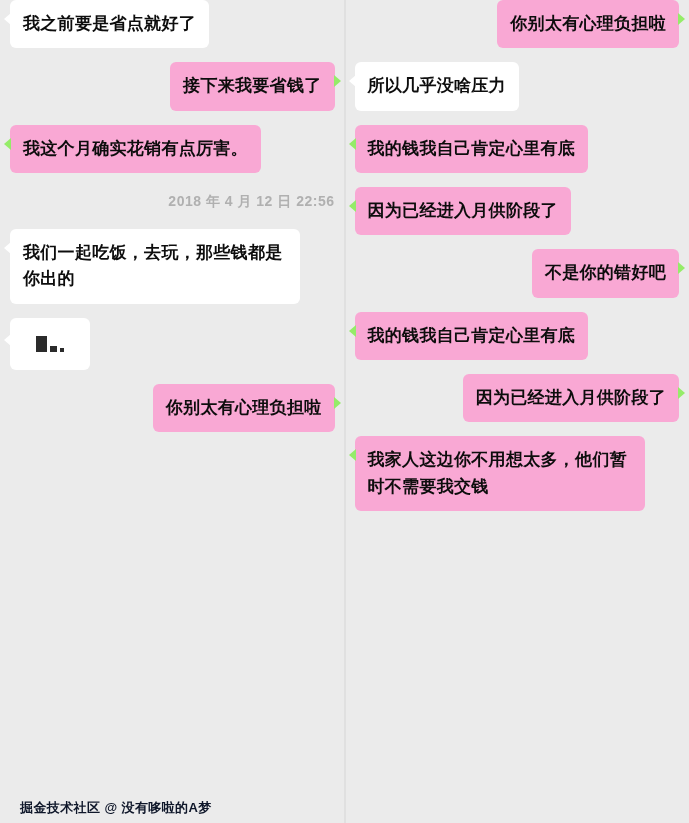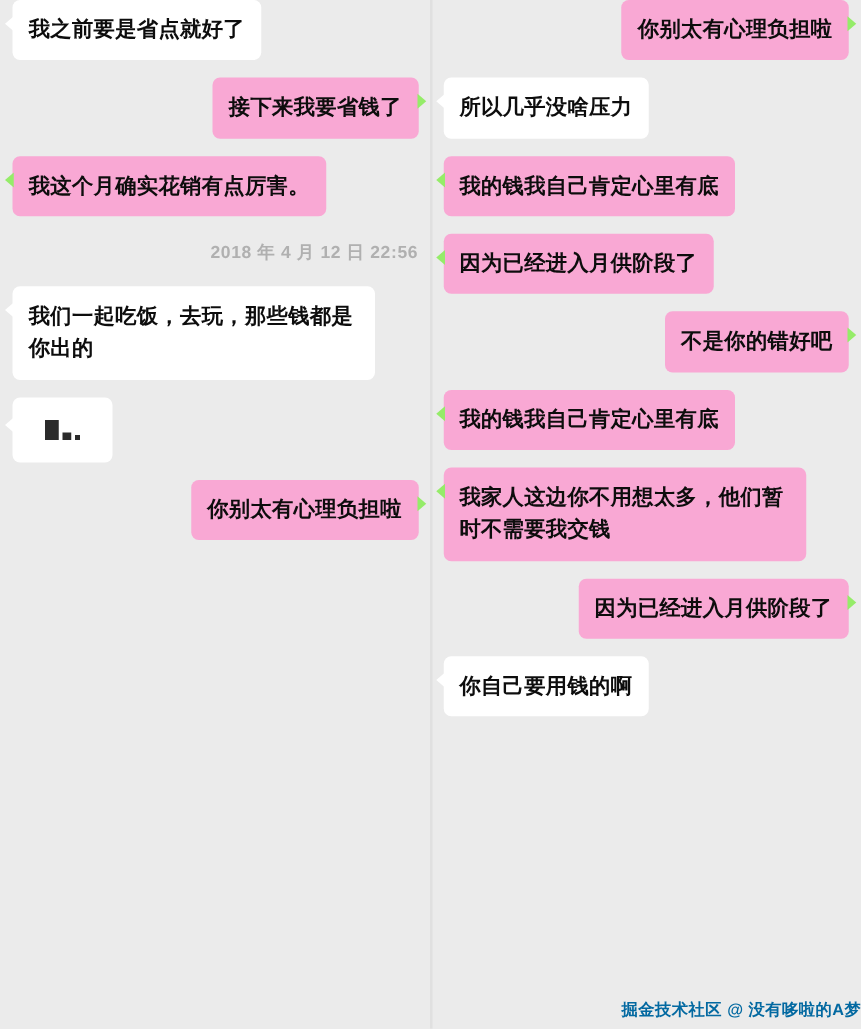--- a/index.html
+++ b/index.html
@@ -127,24 +127,25 @@
   }
   .sticker-glyph i.b1 { width: 11px; height: 16px; }
   .sticker-glyph i.b2 { width: 7px;  height: 6px; }
   .sticker-glyph i.b3 { width: 4px;  height: 4px; }
 
   .watermark {
     position: absolute;
     bottom: 6px;
     left: 0;
     width: 100%;
-    text-align: right;
+    text-align: left;
     font-size: 13px;
-    color: #0369a1;
+    color: #0f172a;
     letter-spacing: 0.4px;
+    padding-left: 20px;
   }
 </style>
 </head>
 <body>
 
 <div id="app">
 
   <div class="column" id="left-col">
       <div class="row left">
         <div class="bubble white tail-left">我之前要是省点就好了</div>
@@ -185,25 +186,22 @@
       </div>
       <div class="row left">
         <div class="bubble green tail-left">因为已经进入月供阶段了</div>
       </div>
       <div class="row right">
         <div class="bubble green tail-right">不是你的错好吧</div>
       </div>
       <div class="row left">
         <div class="bubble green tail-left">我的钱我自己肯定心里有底</div>
       </div>
+      <div class="row right">
+        <div class="bubble green tail-right">因为已经进入月供阶段了</div>
+      </div>
       <div class="row left">
         <div class="bubble green tail-left">我家人这边你不用想太多，他们暂时不需要我交钱</div>
-      </div>
-      <div class="row right">
-        <div class="bubble green tail-right">因为已经进入月供阶段了</div>
-      </div>
-      <div class="row left">
-        <div class="bubble white tail-left">你自己要用钱的啊</div>
       </div>
     </div>
 
   <div class="watermark">掘金技术社区 @ 没有哆啦的A梦</div>
 </div>
 
 </body></html>

